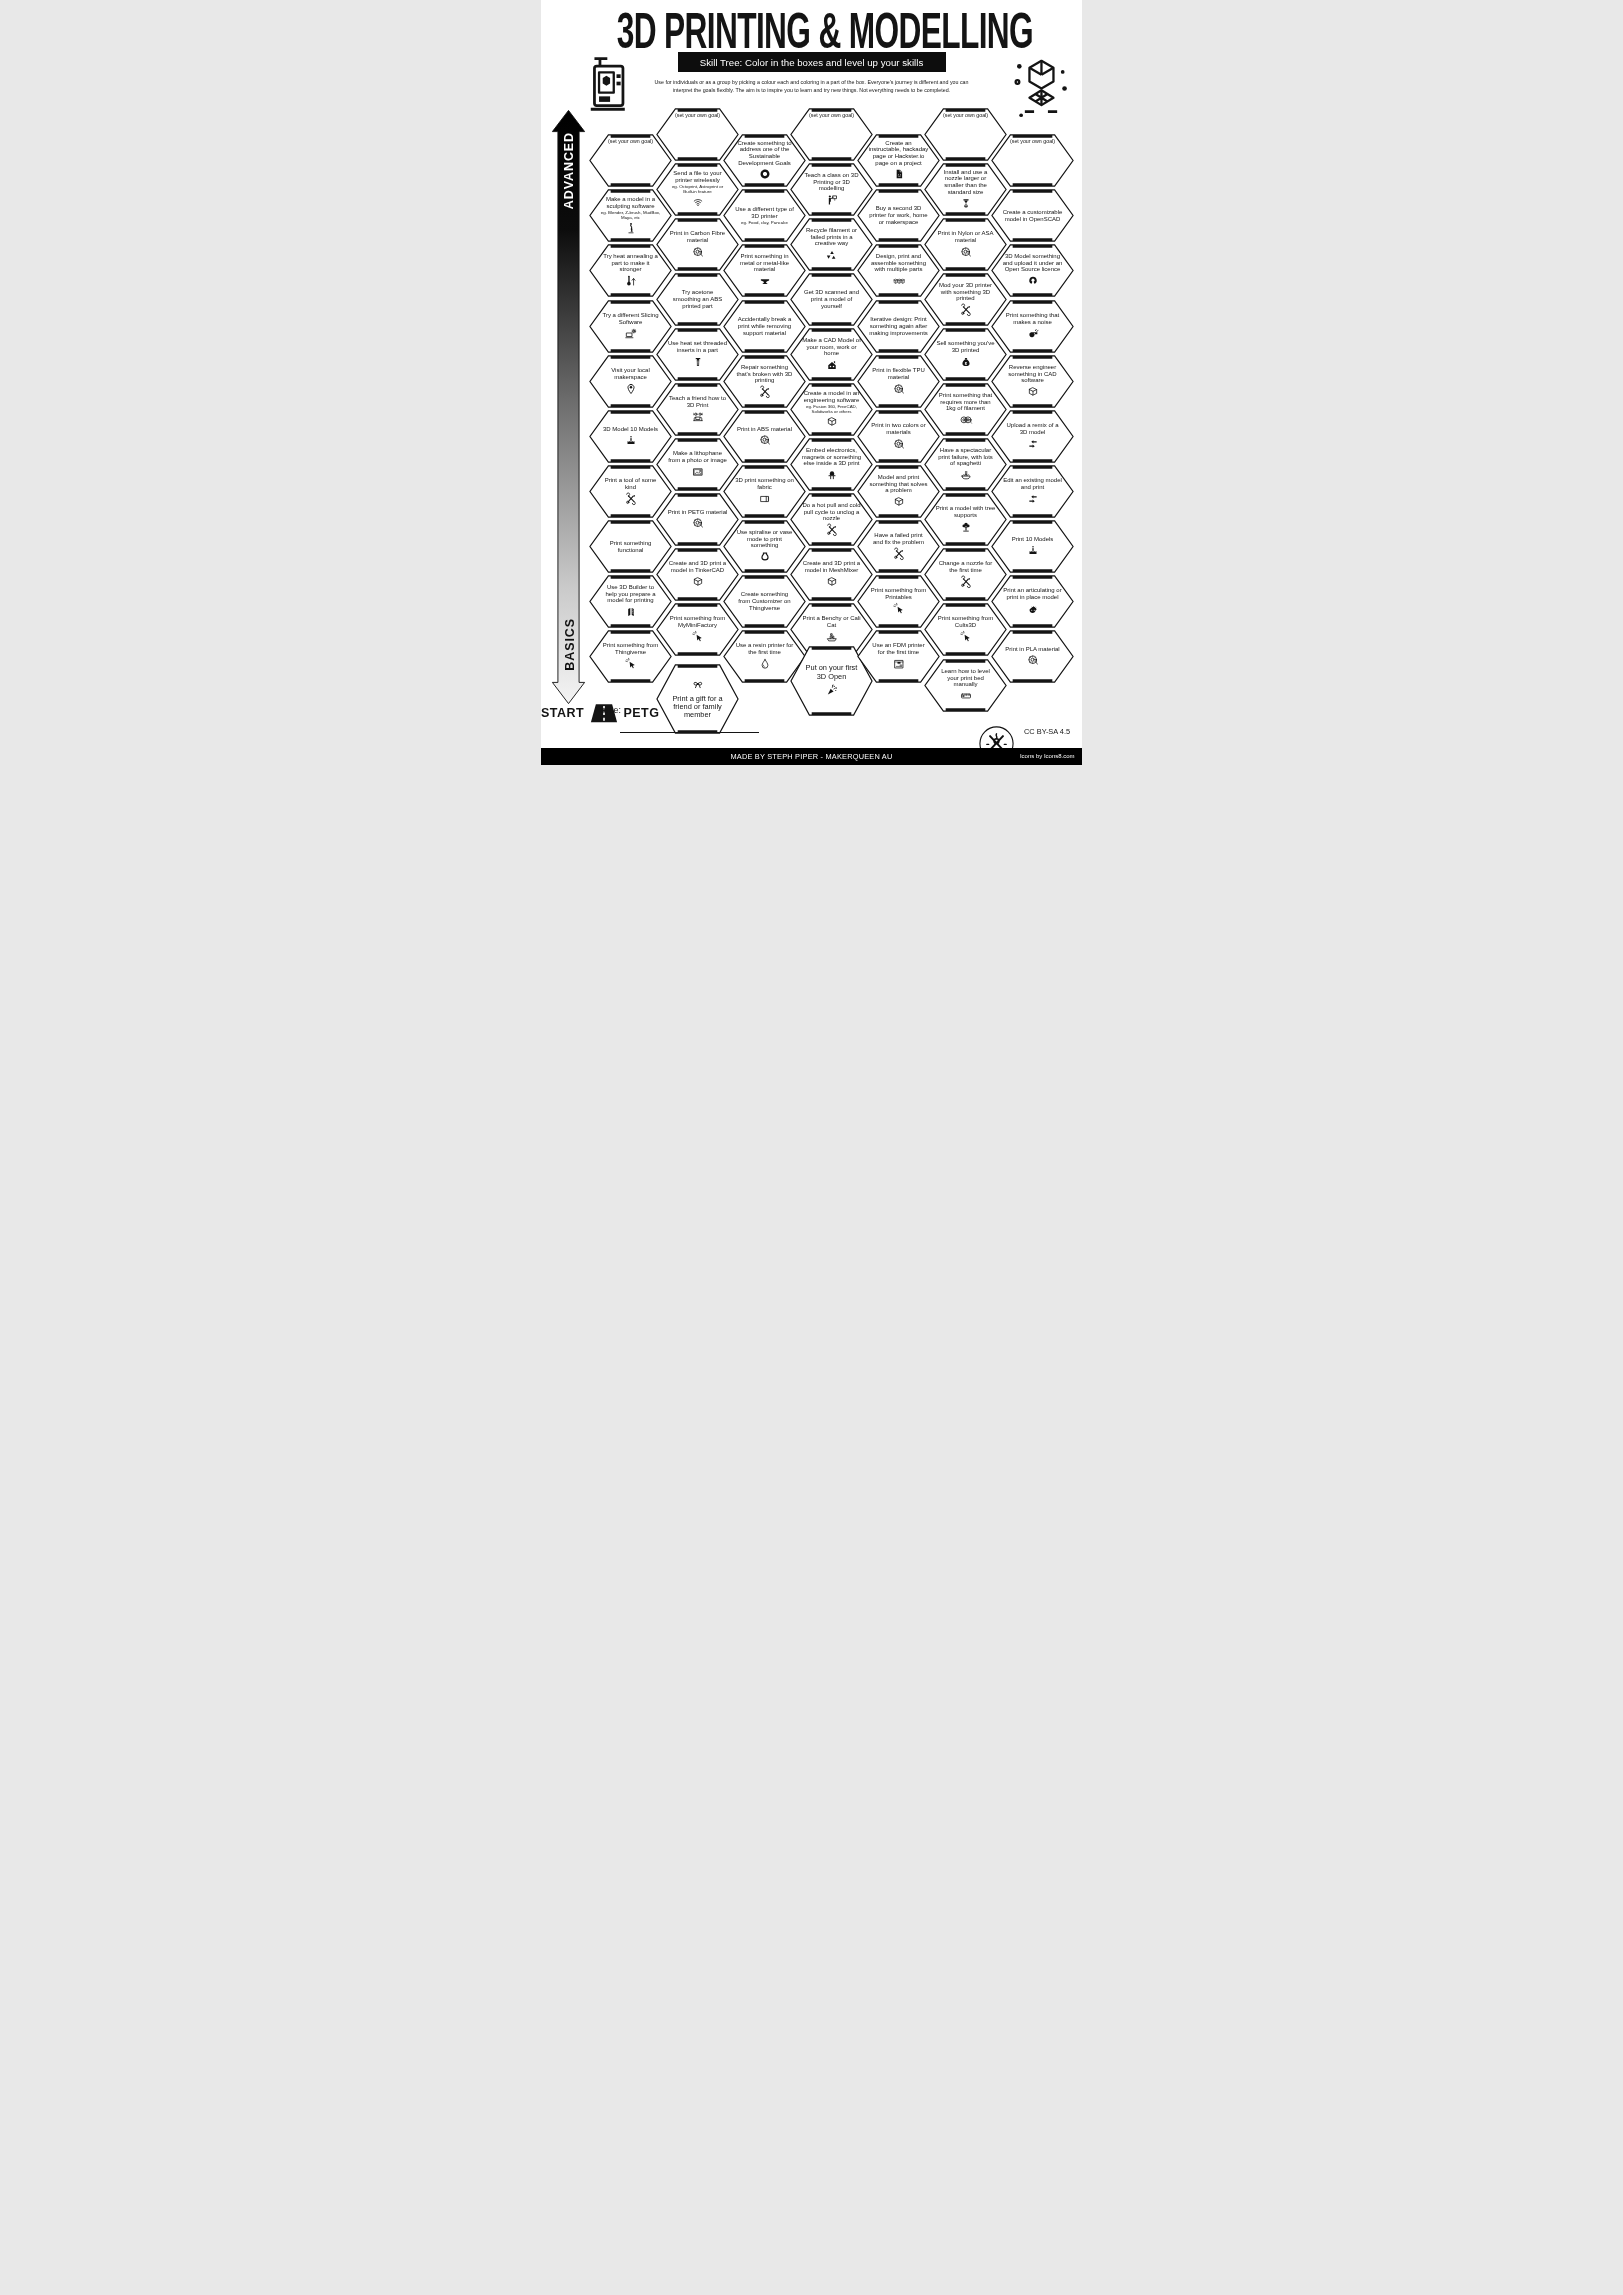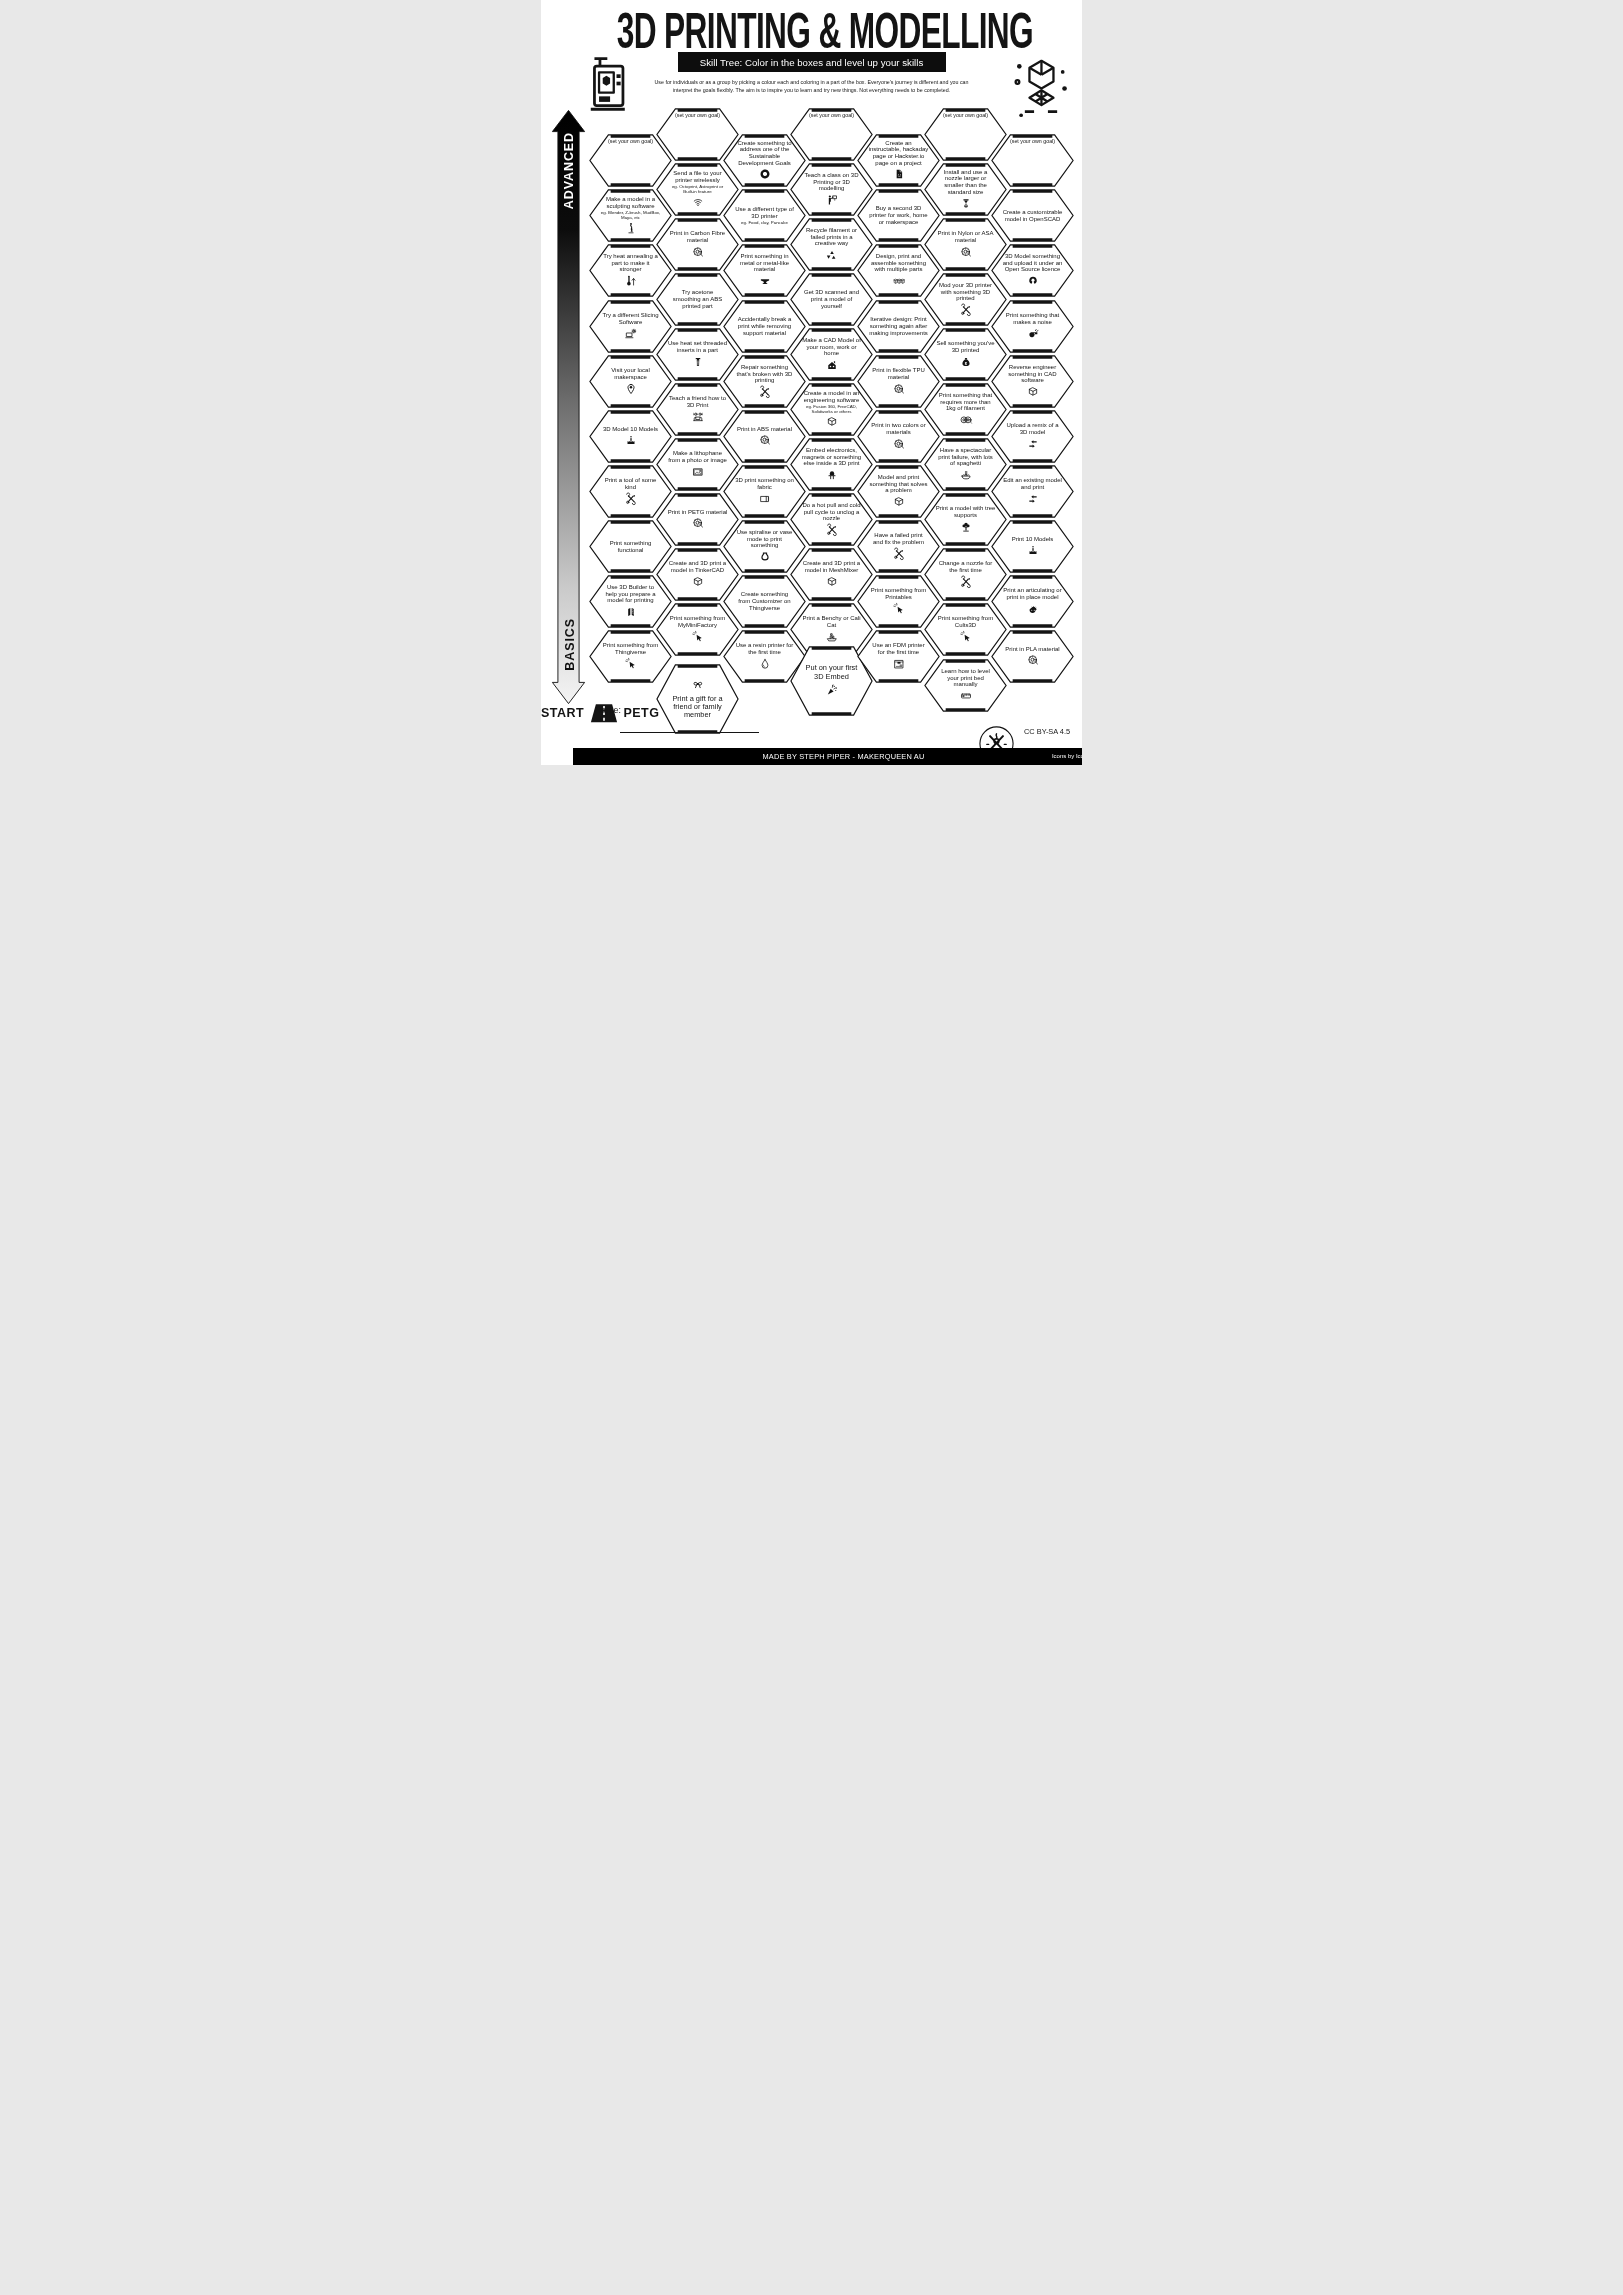--- a/index.html
+++ b/index.html
@@ -30,21 +30,21 @@
   .hex.big .label{font-size:7.4px;}
   .hex .sub{font-size:4.4px;line-height:1.15;}
   .hex .goal-label{position:absolute;top:3.7px;left:0;width:100%;text-align:center;font-size:5.3px;}
   
   .start-row{position:absolute;top:703px;left:0;width:581px;display:flex;align-items:center;
              justify-content:flex-start;gap:5.6px;}
   .start-word{font-weight:bold;font-size:12.5px;letter-spacing:0.5px;}
   .name-row{position:absolute;top:705px;left:54px;font-size:8.8px;}
   .name-line{position:absolute;top:732px;left:79px;width:139px;height:0.9px;background:#141414;}
   .cc-text{position:absolute;top:727px;left:483px;font-size:7.4px;}
-  .footer-bar{position:absolute;left:0;top:748px;width:541px;height:17px;background:#000;margin-left:32px;}
+  .footer-bar{position:absolute;left:0;top:748px;width:541px;height:17px;background:#000;}
   .made-by{position:absolute;width:100%;text-align:center;line-height:17px;color:#fff;font-size:7.4px;letter-spacing:0.2px;}
   .icons-credit{position:absolute;right:7.4px;line-height:17px;color:#fff;font-size:6px;}
   .logo-circle{position:absolute;left:438px;top:726px;}
 </style>
 </head>
 <body>
 
 <div class="page">
 
   <div class="title">3D PRINTING &amp; MODELLING</div>
@@ -746,21 +746,21 @@
           </svg>
         </div>
       </div>
       <div class="hex big" style="left: 249px; top: 646px;">
         <svg class="hx" viewBox="0 0 180 152" width="83" height="70">
           <polygon points="42,2 138,2 178,76 138,150 42,150 2,76" fill="#fff" stroke="#141414" stroke-width="2.6"></polygon>
           <line x1="47" y1="5" x2="133" y2="5" stroke="#141414" stroke-width="6"></line>
           <line x1="47" y1="147" x2="133" y2="147" stroke="#141414" stroke-width="6"></line>
         </svg>
         <div class="content">
-          <div class="label">Put on your first 3D Embed</div>
+          <div class="label">Put on your first 3D Open</div>
           <svg viewBox="0 0 36 36" width="15.7" height="15.7">
             <g fill="none" stroke="#141414" stroke-width="2" stroke-linecap="round" stroke-linejoin="round">
               <path d="M8.8,28.6 L15.4,15.4 L22,22 Z" fill="#141414" stroke="none"></path>
               <circle cx="23.6" cy="9.8" r="1.4" fill="#141414" stroke="none"></circle>
               <circle cx="28.4" cy="13.8" r="1.2" fill="#141414" stroke="none"></circle>
               <circle cx="19.8" cy="8.2" r="1.1" fill="#141414" stroke="none"></circle>
               <circle cx="27" cy="19.6" r="1.3" fill="#141414" stroke="none"></circle>
               <path d="M22.8,16 c2,-1.2 3,-3 5.2,-2.4 M19,12.2 c0,-2.6 2,-3.2 2,-5.4" stroke-width="1.9"></path>
             </g>
           </svg>

